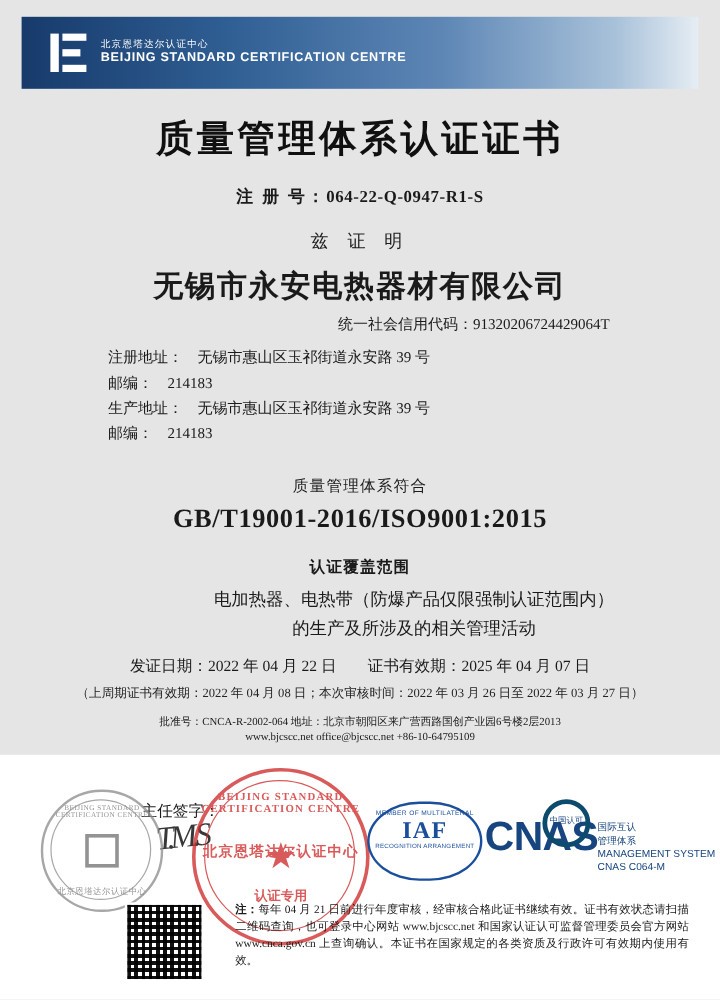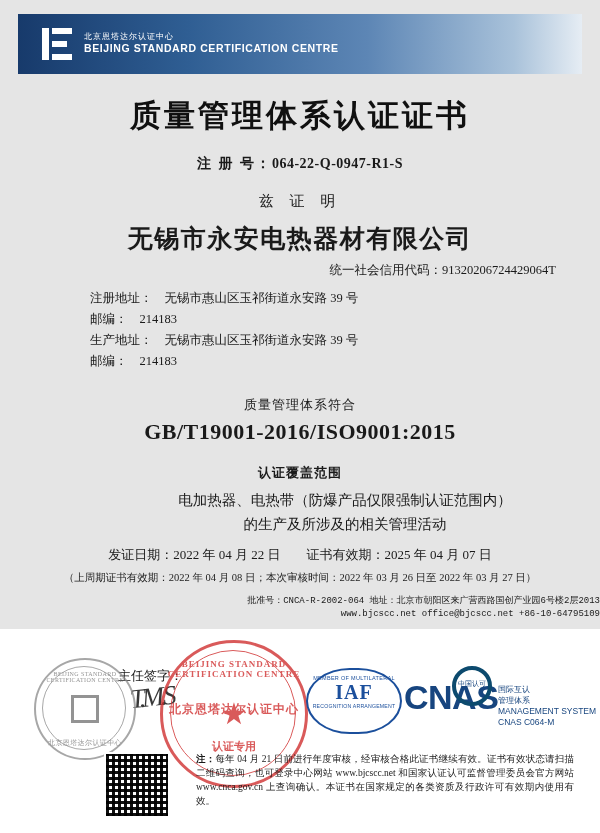--- a/index.html
+++ b/index.html
@@ -106,21 +106,21 @@
     font-size: 25px;
     font-weight: bold;
     letter-spacing: 1.5px;
   }
   .credit-code {
     position: absolute;
     top: 262px;
     left: 0;
     width: 600px;
     text-align: right;
-    padding-right: 44px;
+    padding-right: 92px;
     box-sizing: border-box;
     font-size: 12.5px;
   }
   
   .addr-block {
     position: absolute;
     top: 288px;
     left: 90px;
     width: 430px;
     font-size: 12.5px;
@@ -390,24 +390,23 @@
       repeating-linear-gradient(0deg, #111 0 3px, #fff 3px 6px);
     background-blend-mode: multiply;
     border: 2px solid #fff;
   }
   
   .bottom-bar {
     position: absolute;
     left: 0;
     bottom: 8px;
     width: 600px;
-    text-align: right;
+    text-align: center;
     font-size: 9px;
     line-height: 13px;
-    font-family: Liberation Mono, monospace;
   }
 </style>
 </head>
 <body>
 
 <div class="page">
 
   <div class="header-band">
     <div class="logo-mark">
       <div class="bar b1"></div>

